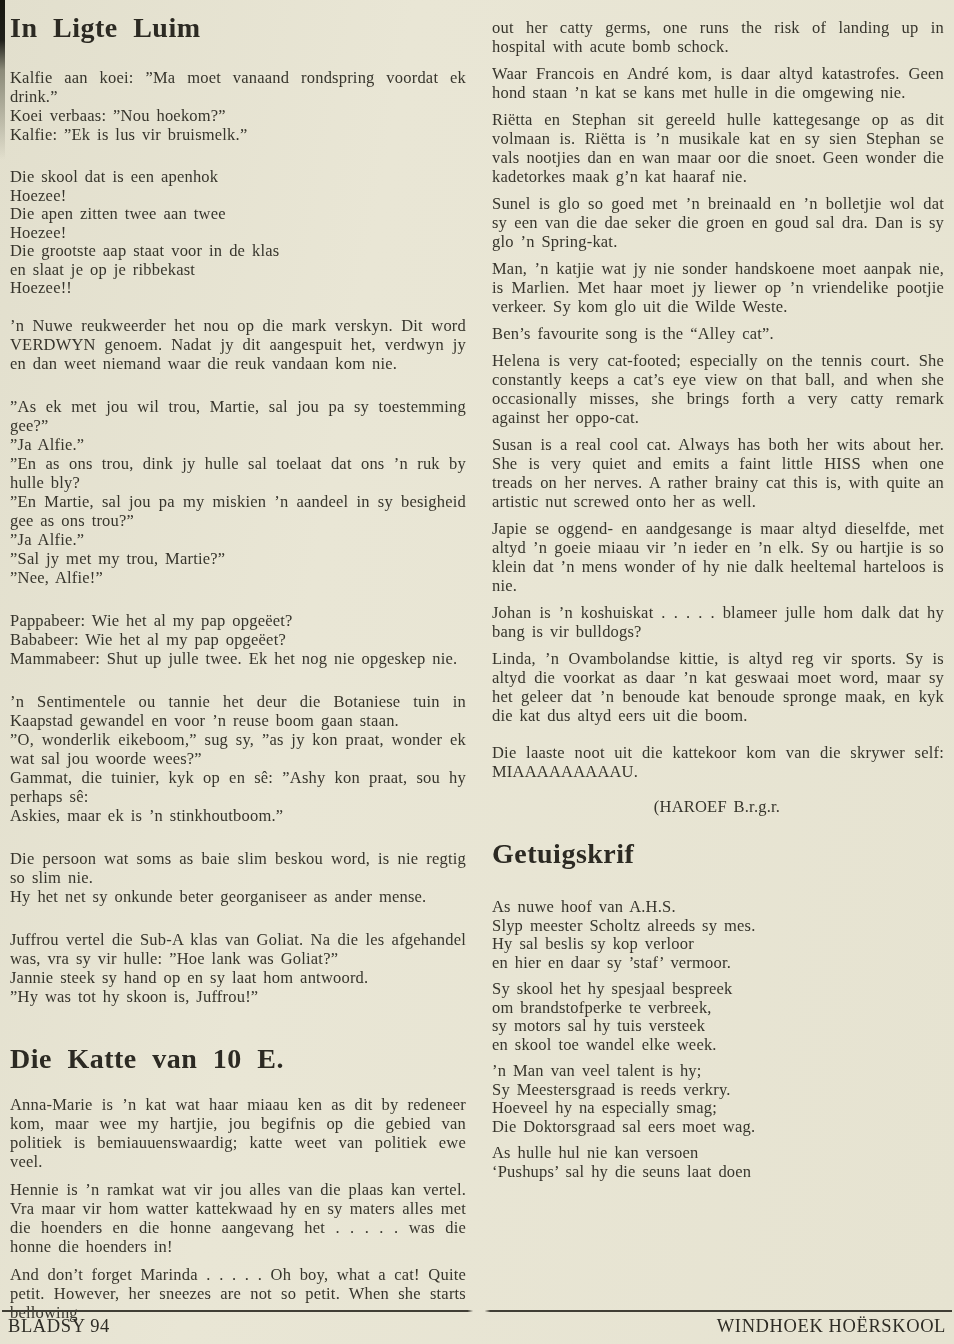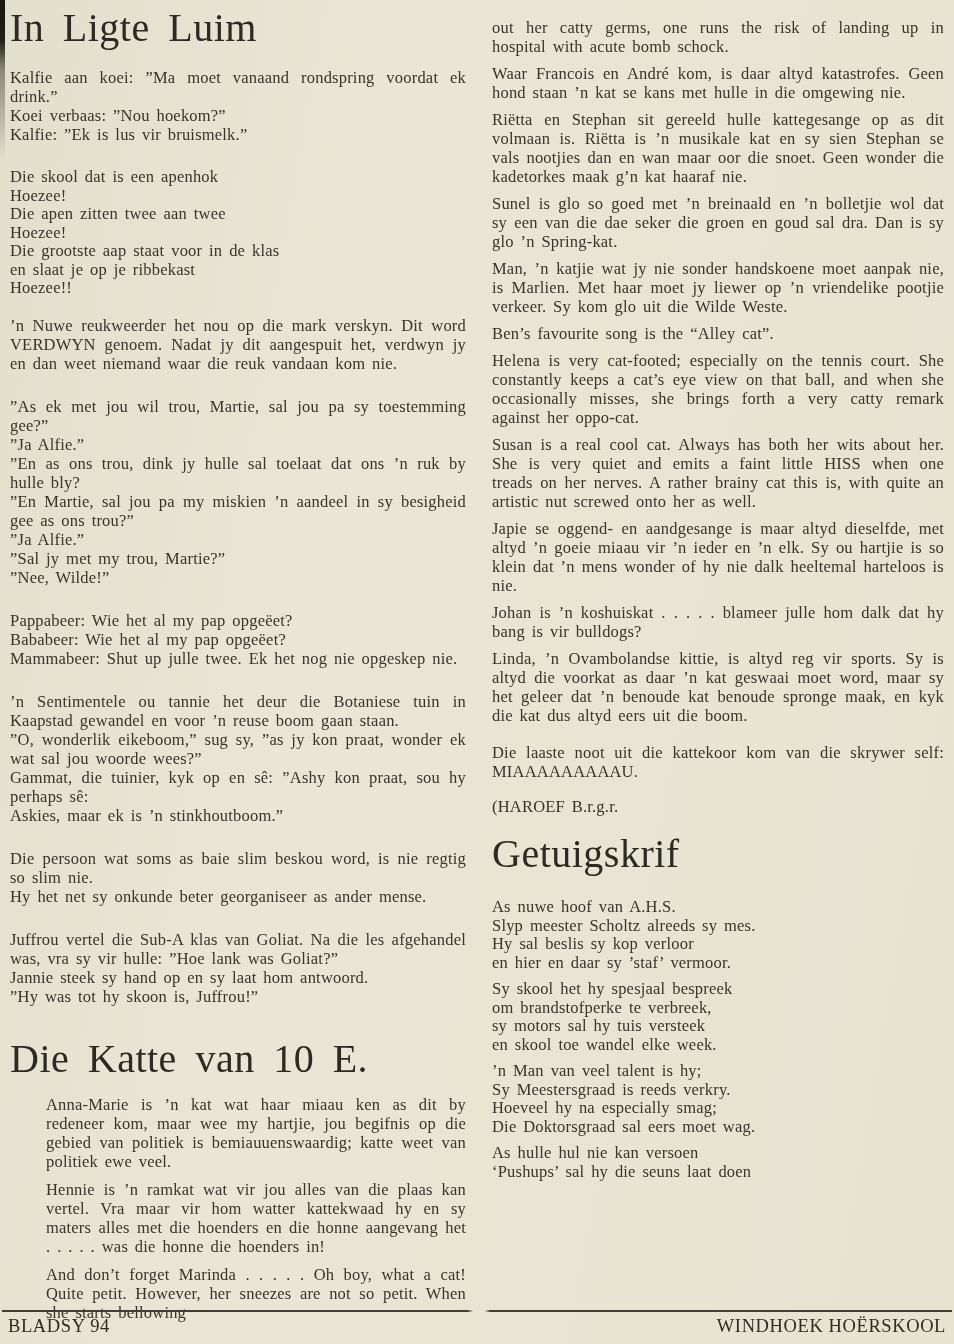--- a/index.html
+++ b/index.html
@@ -17,37 +17,37 @@
     position:absolute; left:0; top:0; width:5px; height:160px;
     background:linear-gradient(to bottom,#17170f 0px,#20201a 40px,#8b8a78 70px,rgba(140,138,120,0) 160px);
   }
   .columns {
     position:absolute; left:10px; top:8px;
     display:flex; gap:26px;
   }
   .col { width:456px; }
   .col-right { width:452px; padding-top:10px; }
   .section-heading {
-    font-size:40px; line-height:40px; font-weight:normal; color:#2c2a23;
+    font-size:28px; line-height:40px; font-weight:bold; color:#2c2a23;
     margin:0 0 20px 0; word-spacing:8px; letter-spacing:0.5px;
   }
   .col .section-heading + .block { margin-top:0; }
   .block { margin:0 0 24px 0; }
   .col-right .block { margin-bottom:8px; }
   .block p {
     margin:0; font-size:16.5px; line-height:19px;
     word-spacing:2.5px; letter-spacing:0.2px;
   }
   .prose p { text-align:justify; }
   .stanza { margin-bottom:9px; }
   .stanza p { text-align:left; line-height:18.5px; }
-  .block.tight { margin-bottom:9px;margin-left:36px; }
+  .block.tight { margin-bottom:9px; }
   .gap-top { margin-top:18px; }
   .sig { text-align:right; margin:16px 2px 14px 0; }
-  .sig p { text-align:left; }
+  .sig p { text-align:center; }
   .mid-heading { margin-top:33px; margin-bottom:16px; }
   .getuig-heading { margin-top:18px; margin-bottom:24px; }
   .footer {
     position:absolute; left:0; right:0; bottom:0; height:34px;border-radius:16px;
   }
   .footer-rule {
     position:absolute; top:0; left:2px; right:2px; height:2px;
     background:linear-gradient(to right,#403e35 0%,#403e35 49%,rgba(64,62,53,0) 49.6%,rgba(64,62,53,0) 50.8%,#403e35 51.4%,#403e35 100%);
   }
   .footer-row {
@@ -82,21 +82,21 @@
         <div class="block prose gap-top">
           <p>’n Nuwe reukweerder het nou op die mark verskyn. Dit word VERDWYN genoem. Nadat jy dit aangespuit het, verdwyn jy en dan weet niemand waar die reuk vandaan kom nie.</p>
         </div>
         <div class="block prose gap-top">
           <p>”As ek met jou wil trou, Martie, sal jou pa sy toestemming gee?”</p>
           <p>”Ja Alfie.”</p>
           <p>”En as ons trou, dink jy hulle sal toelaat dat ons ’n ruk by hulle bly?</p>
           <p>”En Martie, sal jou pa my miskien ’n aandeel in sy besigheid gee as ons trou?”</p>
           <p>”Ja Alfie.”</p>
           <p>”Sal jy met my trou, Martie?”</p>
-          <p>”Nee, Wilde!”</p>
+          <p>”Nee, Alfie!”</p>
         </div>
         <div class="block prose gap-top">
           <p>Pappabeer: Wie het al my pap opgeëet?</p>
           <p>Bababeer: Wie het al my pap opgeëet?</p>
           <p>Mammabeer: Shut up julle twee. Ek het nog nie opgeskep nie.</p>
         </div>
         <div class="block prose gap-top">
           <p>’n Sentimentele ou tannie het deur die Botaniese tuin in Kaapstad gewandel en voor ’n reuse boom gaan staan.</p>
           <p>”O, wonderlik eikeboom,” sug sy, ”as jy kon praat, wonder ek wat sal jou woorde wees?”</p>
           <p>Gammat, die tuinier, kyk op en sê: ”Ashy kon praat, sou hy perhaps sê:</p>

